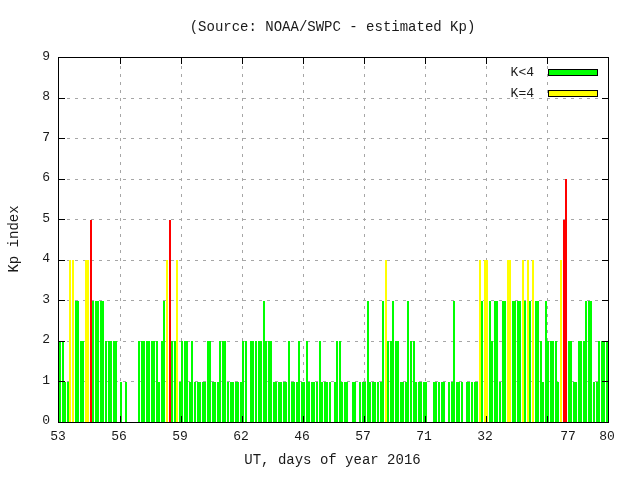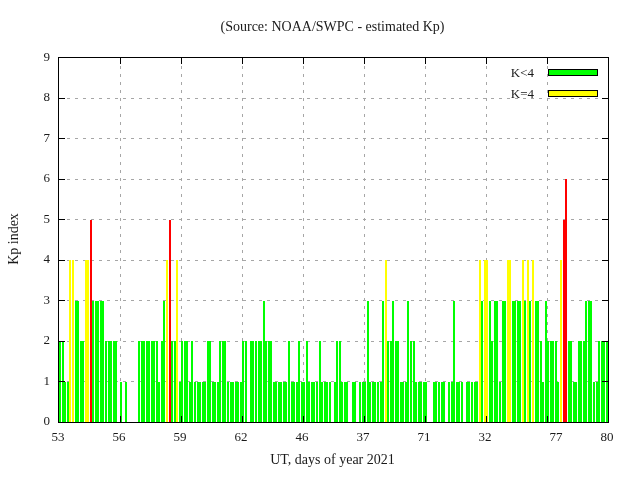--- a/index.html
+++ b/index.html
@@ -1,17 +1,17 @@
 <!DOCTYPE html>
 <html><head>
 <meta charset="utf-8">
 <style>
   html,body{margin:0;padding:0;background:#fff;}
   .chart{position:relative;width:640px;height:480px;background:#ffffff;overflow:hidden;
-         font-family:Liberation Serif, serif;color:#111;}
+         font-family:Liberation Mono, monospace;color:#111;}
   .title{position:absolute;left:58px;top:19px;width:549px;text-align:center;
          font-size:14px;color:#1a1a1a;}
   .plot{position:absolute;left:58px;top:57px;width:549px;height:364px;
         border:1px solid #000;box-sizing:content-box;background:#fff;}
   .gridline-h{position:absolute;left:0;width:549px;height:1px;
      background:repeating-linear-gradient(90deg,#a6a6a6 0,#a6a6a6 3px,transparent 3px,transparent 8px);}
   .gridline-v{position:absolute;top:0;height:364px;width:1px;
      background:repeating-linear-gradient(180deg,#a6a6a6 0,#a6a6a6 3px,transparent 3px,transparent 8px);}
   .tick-x{position:absolute;width:1px;height:6px;background:#000;}
   .tick-y{position:absolute;width:6px;height:1px;background:#000;}
@@ -294,34 +294,34 @@
         </div>
       </div>
     </div>
 
   <div id="xtick-labels">
       <div class="xtick-label" style="left: 38px;">53</div>
       <div class="xtick-label" style="left: 99px;">56</div>
       <div class="xtick-label" style="left: 160px;">59</div>
       <div class="xtick-label" style="left: 221px;">62</div>
       <div class="xtick-label" style="left: 282px;">46</div>
-      <div class="xtick-label" style="left: 343px;">37</div>
+      <div class="xtick-label" style="left: 343px;">57</div>
       <div class="xtick-label" style="left: 404px;">71</div>
       <div class="xtick-label" style="left: 465px;">32</div>
-      <div class="xtick-label" style="left: 536px; text-align: center;">77</div>
+      <div class="xtick-label" style="left: 548px; text-align: center;">77</div>
       <div class="xtick-label" style="left: 587px;">80</div>
     </div>
   <div id="ytick-labels">
       <div class="ytick-label" style="top: 413px;">0</div>
       <div class="ytick-label" style="top: 372.556px;">1</div>
       <div class="ytick-label" style="top: 332.111px;">2</div>
       <div class="ytick-label" style="top: 291.667px;">3</div>
       <div class="ytick-label" style="top: 251.222px;">4</div>
       <div class="ytick-label" style="top: 210.778px;">5</div>
       <div class="ytick-label" style="top: 170.333px;">6</div>
       <div class="ytick-label" style="top: 129.889px;">7</div>
       <div class="ytick-label" style="top: 89.4444px;">8</div>
       <div class="ytick-label" style="top: 49px;">9</div>
     </div>
 
-  <div class="xlabel">UT, days of year 2021</div>
+  <div class="xlabel">UT, days of year 2016</div>
   <div class="ylabel">Kp index</div>
 </div>
 
 </body></html>

